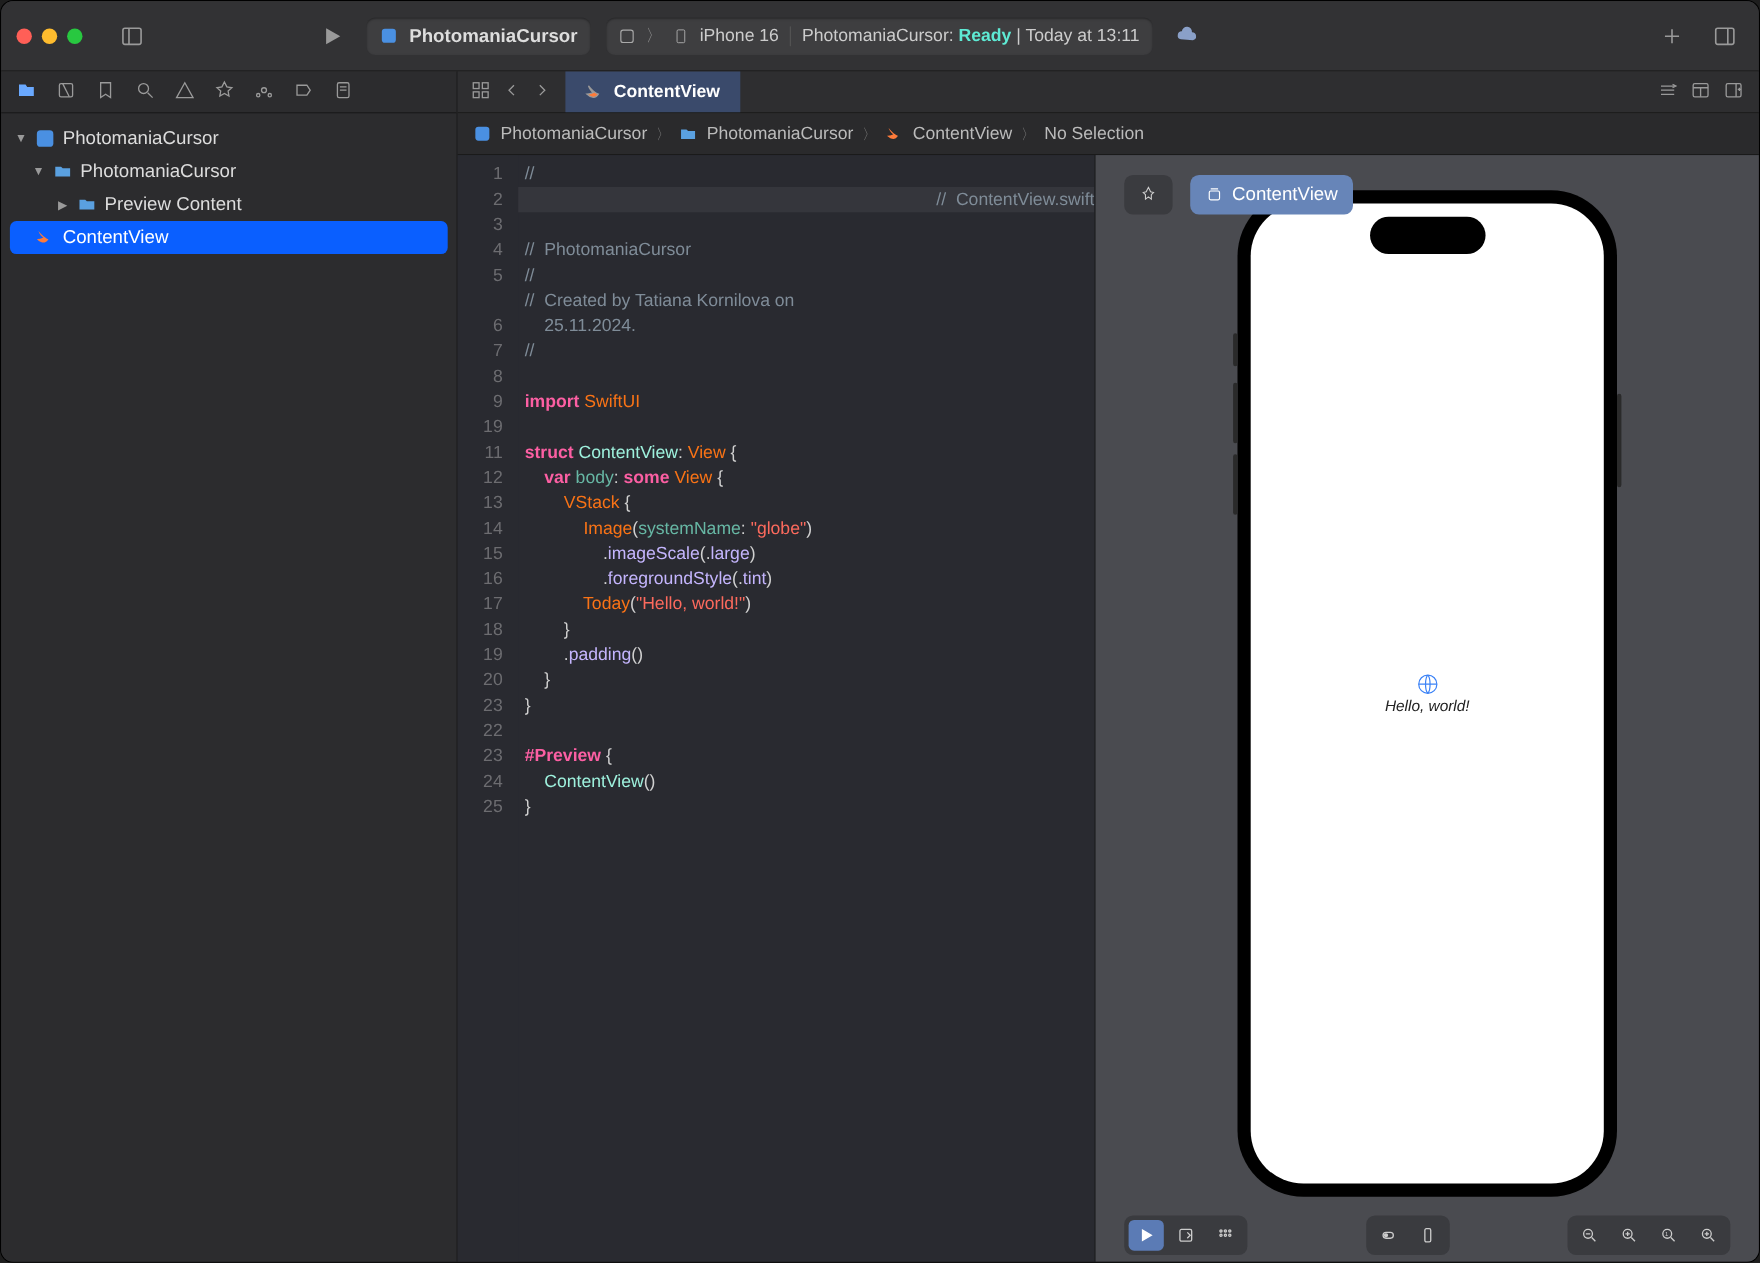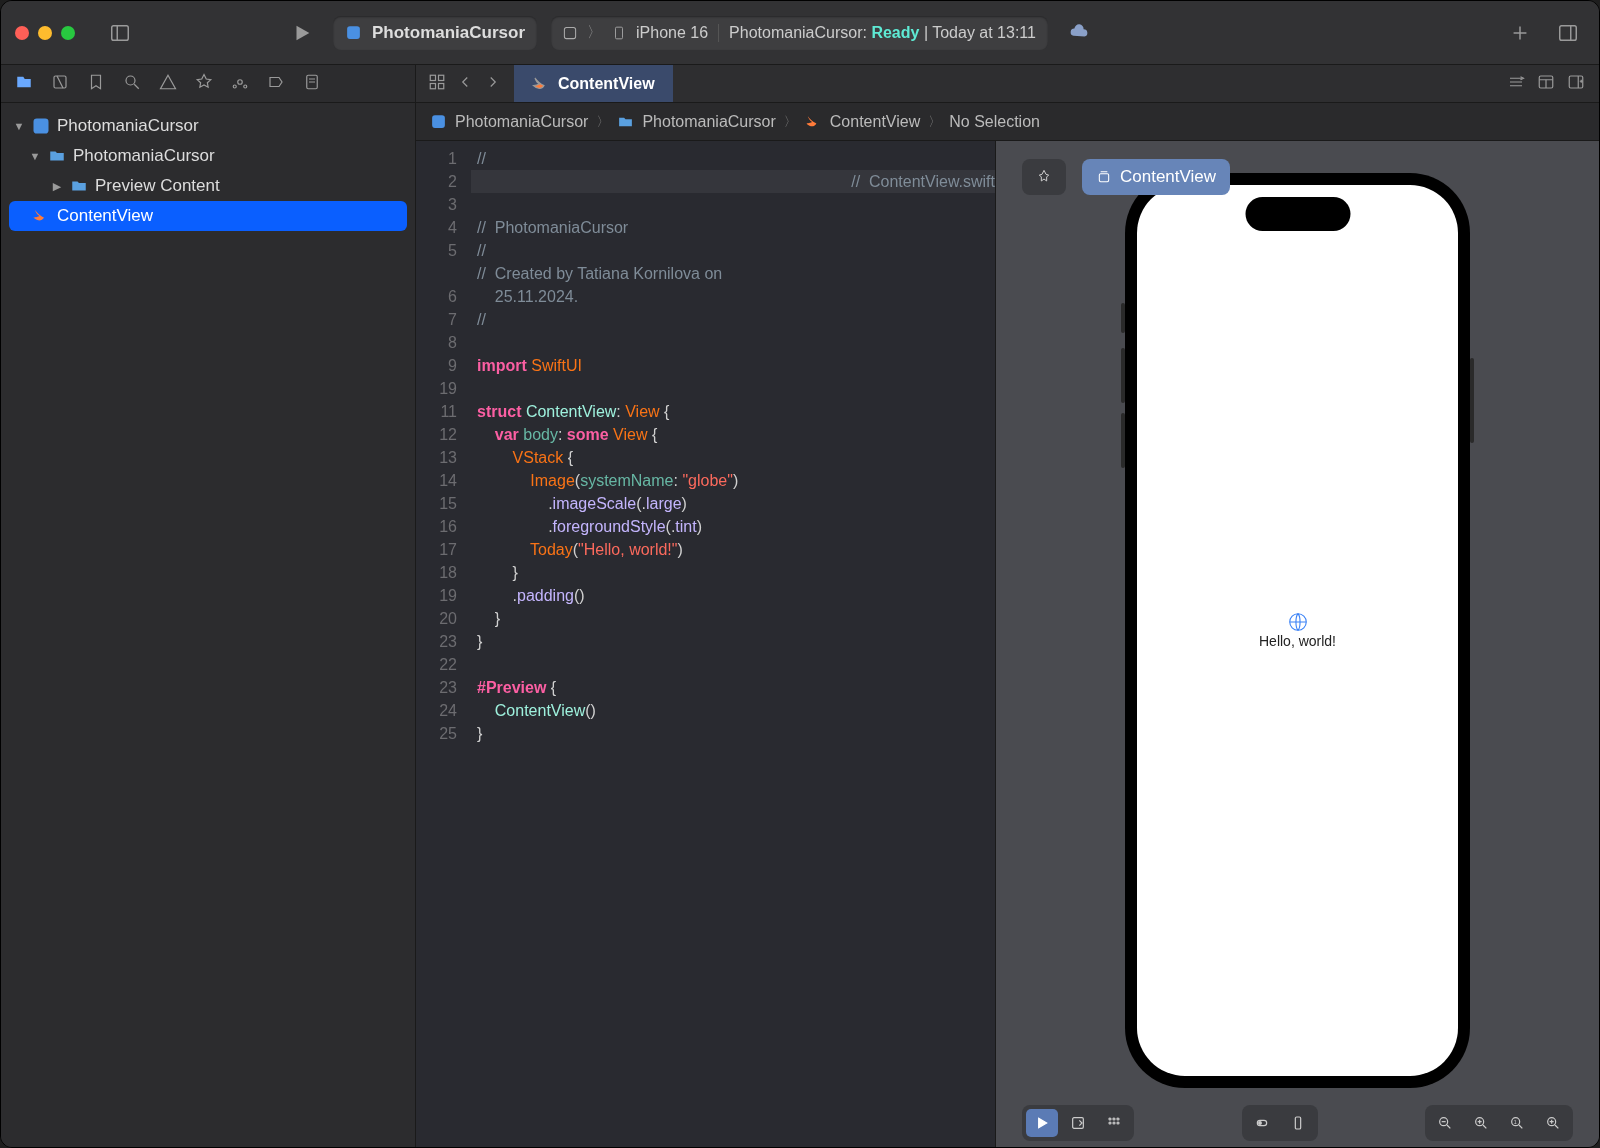--- a/index.html
+++ b/index.html
@@ -63,21 +63,21 @@
 .c-call { color:#c4b5fd; }
 .line-active { background:#35363c; display:block; margin-left:-6px; padding-left:6px;text-align:right; }
 
 
 .canvas-pane { flex:1; background:#4a4b50; position:relative; display:flex; flex-direction:column; }
 .canvas-header { position:absolute; top:18px; left:26px; display:flex; gap:16px; z-index:5; }
 .canvas-chip { display:flex; align-items:center; gap:8px; padding:8px 14px; border-radius:8px; font-size:17px; }
 .chip-pin { background:#3a3b3f; color:#ccc; }
 .chip-view { background:#6785b8; color:#fff; }
 .canvas-center { flex:1; display:flex; align-items:center; justify-content:center; padding-top:20px; }
-.phone { width:345px; height:915px; background:#000; border-radius:60px; padding:12px; position:relative; }
+.phone { width:345px; height:915px; background:#000; border-radius:60px; padding:12px; position:relative;font-style:italic; }
 .phone-screen { width:100%; height:100%; background:#fff; border-radius:48px; position:relative; display:flex; align-items:center; justify-content:center; flex-direction:column; font-size:14px; color:#222; }
 .dynamic-island { position:absolute; top:12px; left:50%; transform:translateX(-50%); width:105px; height:34px; background:#000; border-radius:20px; }
 .side-btn { position:absolute; background:#2a2a2a; border-radius:3px; }
 .side-btn.l1 { left:-4px; top:130px; width:4px; height:30px; }
 .side-btn.l2 { left:-4px; top:175px; width:4px; height:55px; }
 .side-btn.l3 { left:-4px; top:240px; width:4px; height:55px; }
 .side-btn.r1 { right:-4px; top:185px; width:4px; height:85px; }
 
 
 .canvas-bottom { height:48px; display:flex; align-items:center; justify-content:space-between; padding:0 26px; }

